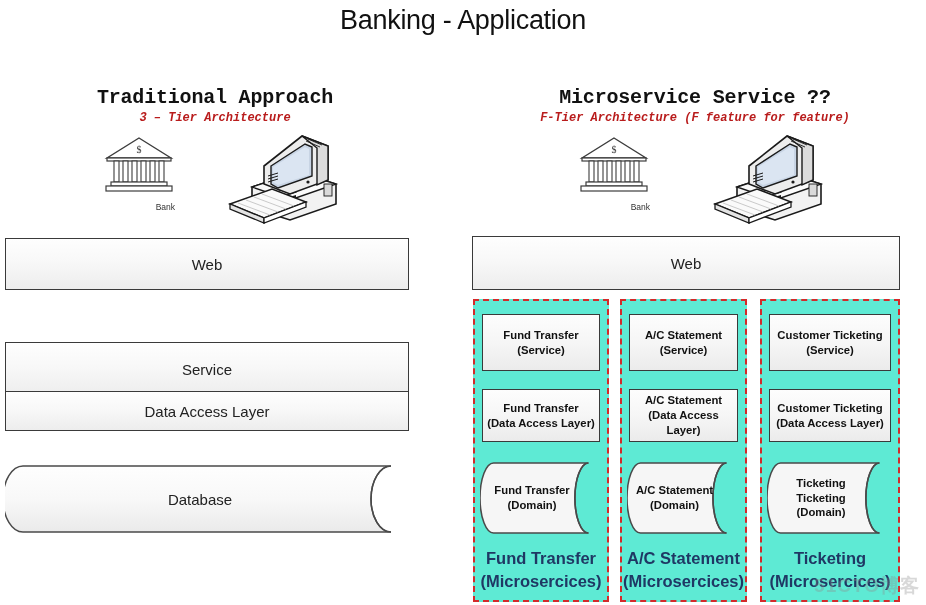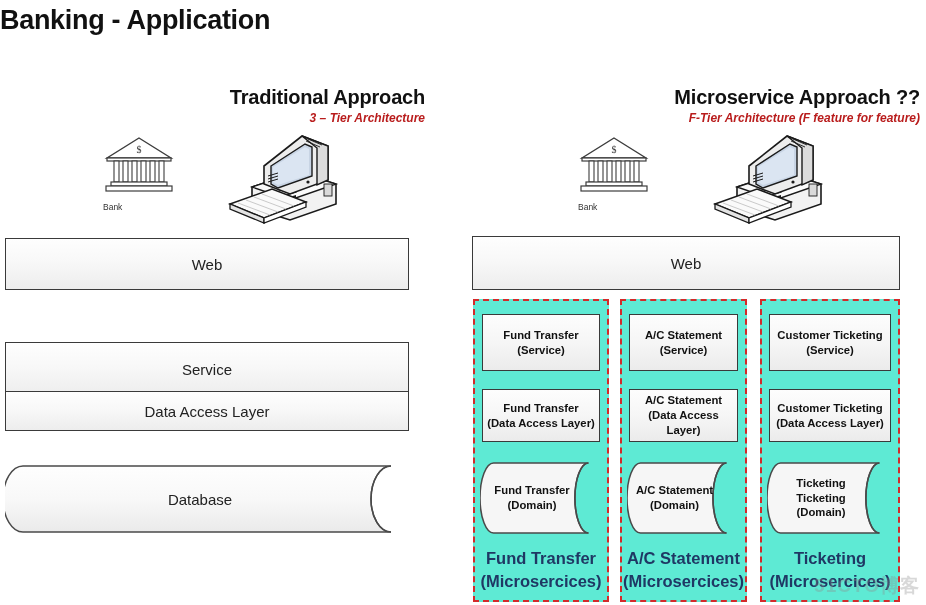--- a/index.html
+++ b/index.html
@@ -15,30 +15,32 @@
     font-family: "Liberation Sans", sans-serif;
     color: #000000;
   }
 
   
   .page-title {
     position: absolute;
     top: 5px;
     left: 0;
     width: 926px;
+    text-align: center;
     font-size: 27px;
-    font-weight: bold;
+    font-weight: normal;
     letter-spacing: -0.3px;
     color: #111111;
   }
 
   
   .approach-head {
     position: absolute;
-    text-align: right;
+    text-align: center;
+    font-family: Liberation Mono, monospace;
   }
   .approach-head .main {
     font-size: 20px;
     font-weight: bold;
     color: #111111;
     letter-spacing: -0.2px;
     white-space: nowrap;
   }
   .approach-head .sub {
     font-size: 12px;
@@ -51,21 +53,21 @@
   #head-left  { left: 5px;   top: 86px; width: 420px; }
   #head-right { left: 470px; top: 86px; width: 450px; }
 
   
   .icon-row { position: absolute; }
   #icons-left  { left: 5px;   top: 132px; width: 420px; height: 92px; }
   #icons-right { left: 470px; top: 132px; width: 440px; height: 92px; }
 
   .bank-icon { position: absolute; width: 72px; }
   .bank-icon .bank-label {
-    text-align: left;
+    text-align: right;
     font-size: 8.5px;
     color: #333;
     margin-top: 2px;
   }
   #icons-left  .bank-icon { left: 98px; top: 2px; }
   #icons-right .bank-icon { left: 108px; top: 2px; }
 
   .pc-icon { position: absolute; }
   #icons-left  .pc-icon { left: 215px; top: 0px; }
   #icons-right .pc-icon { left: 235px; top: 0px; }
@@ -200,21 +202,21 @@
 <body>
 
 <div class="page-title">Banking - Application</div>
 
 <div class="approach-head" id="head-left">
   <div class="main">Traditional Approach</div>
   <div class="sub">3 – Tier Architecture</div>
 </div>
 
 <div class="approach-head" id="head-right">
-  <div class="main">Microservice Approach ??</div>
+  <div class="main">Microservice Service ??</div>
   <div class="sub">F-Tier Architecture (F feature for feature)</div>
 </div>
 
 <div class="icon-row" id="icons-left">
   <div class="bank-icon">
     <svg width="72" height="62" viewBox="0 0 72 62">
       <polygon points="36,4 68,24 4,24" fill="#ffffff" stroke="#3c3c3c" stroke-width="1.4"></polygon>
       <text x="36" y="19" font-family="Liberation Serif, serif" font-size="10" text-anchor="middle" fill="#3c3c3c">$</text>
       <rect x="4" y="24" width="64" height="3" fill="#ffffff" stroke="#3c3c3c" stroke-width="1.2"></rect>
       <rect x="11" y="27" width="5" height="21" fill="#fff" stroke="#3c3c3c" stroke-width="1.1"></rect>

